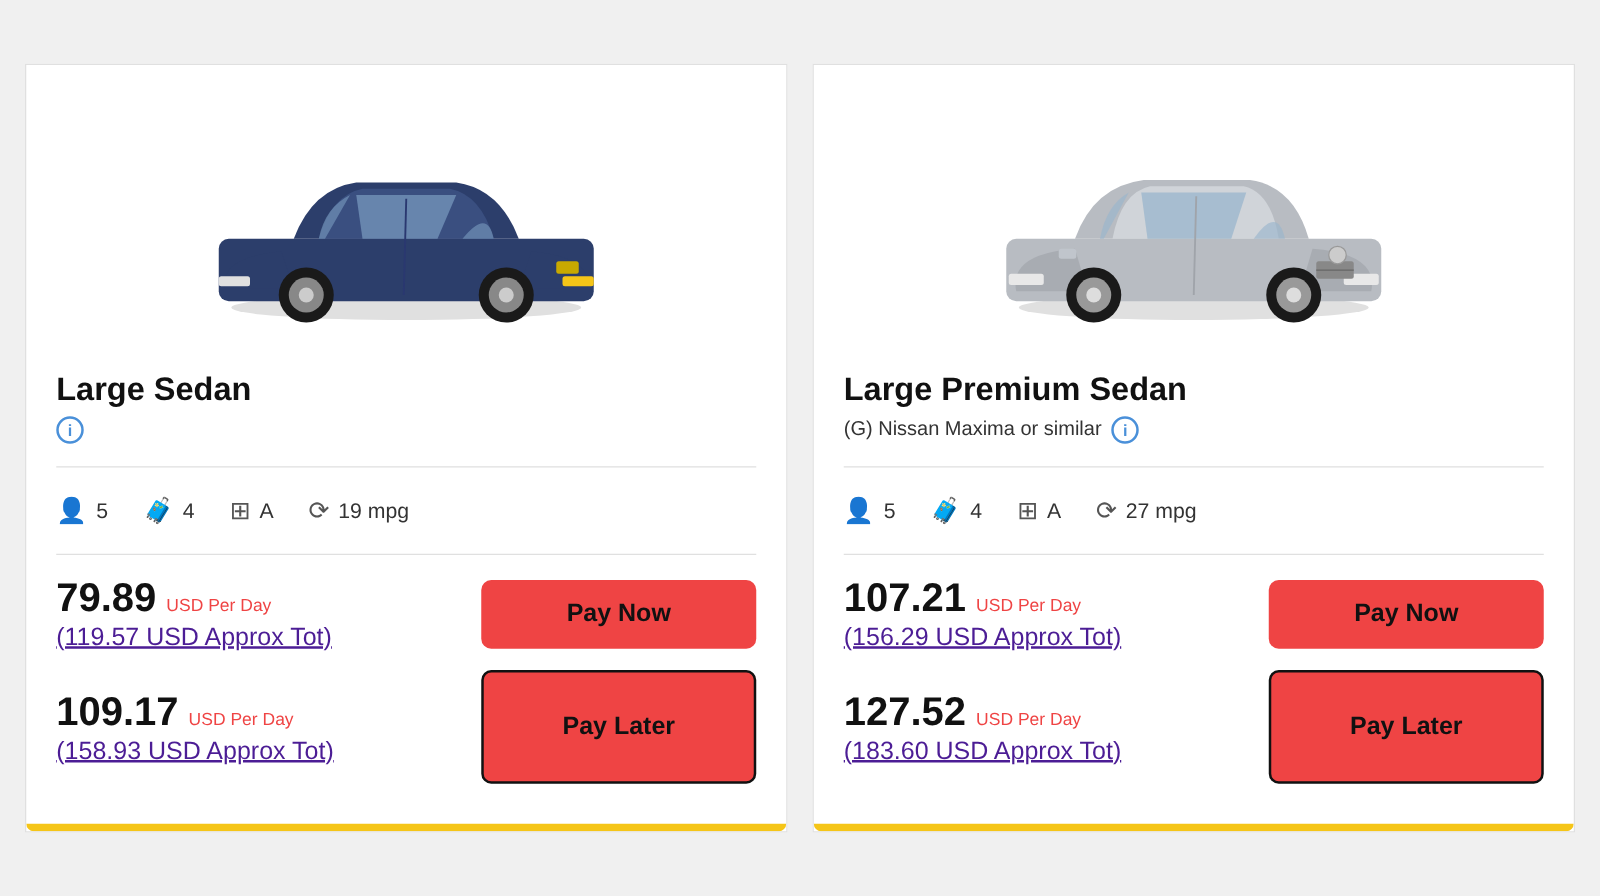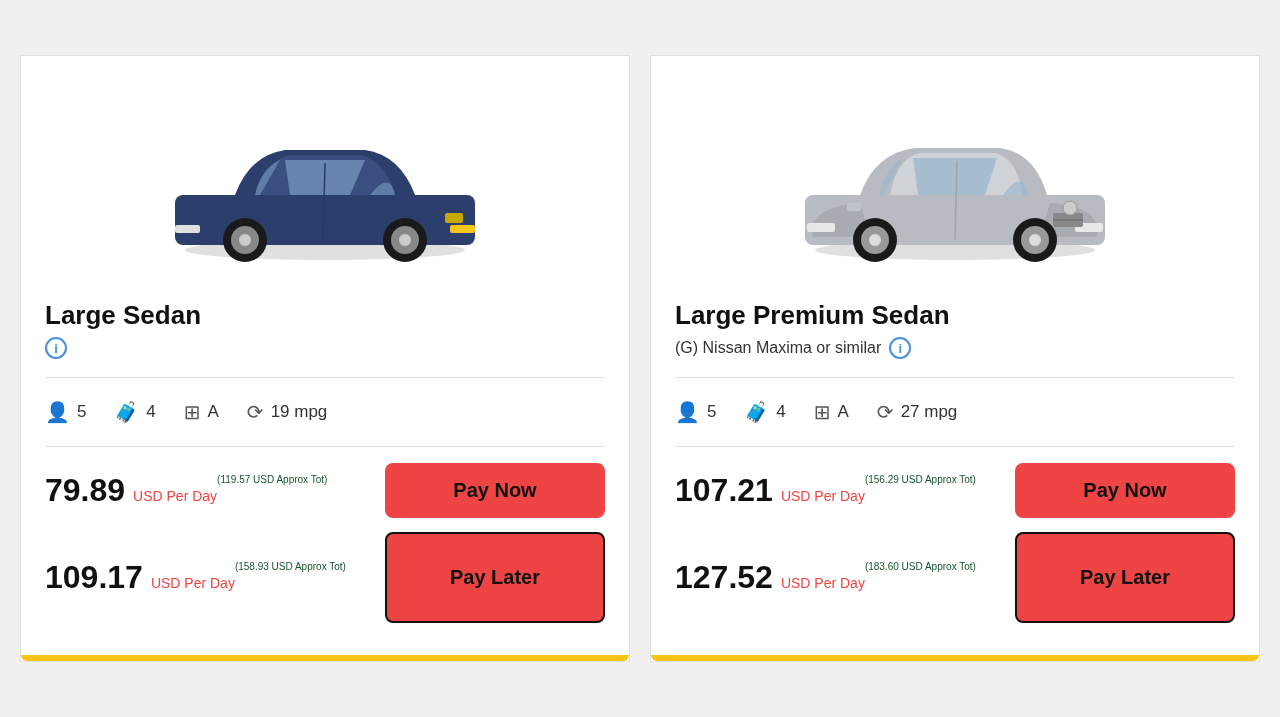--- a/index.html
+++ b/index.html
@@ -106,39 +106,41 @@
       margin-top: 16px;
     }
     .price-row {
       display: flex;
       align-items: center;
       justify-content: space-between;
       margin-bottom: 14px;
     }
     .price-info {
       display: flex;
+      flex-direction: column;
     }
     .price-main {
       display: flex;
       align-items: baseline;
       gap: 8px;
     }
     .price-amount {
       font-size: 32px;
       font-weight: 900;
       color: #111;
     }
     .price-unit {
       font-size: 14px;
       color: #ef4444;
     }
     .price-total {
-      font-size: 10px;
-      color: #14532d;
+      font-size: 20px;
+      color: #4c1d95;
       margin-top: 2px;
+      text-decoration: underline;
     }
     .btn-pay-now {
       background: #ef4444;
       border: none;
       border-radius: 8px;
       padding: 16px 0;
       width: 220px;
       font-size: 20px;
       font-weight: 700;
       color: #111;

